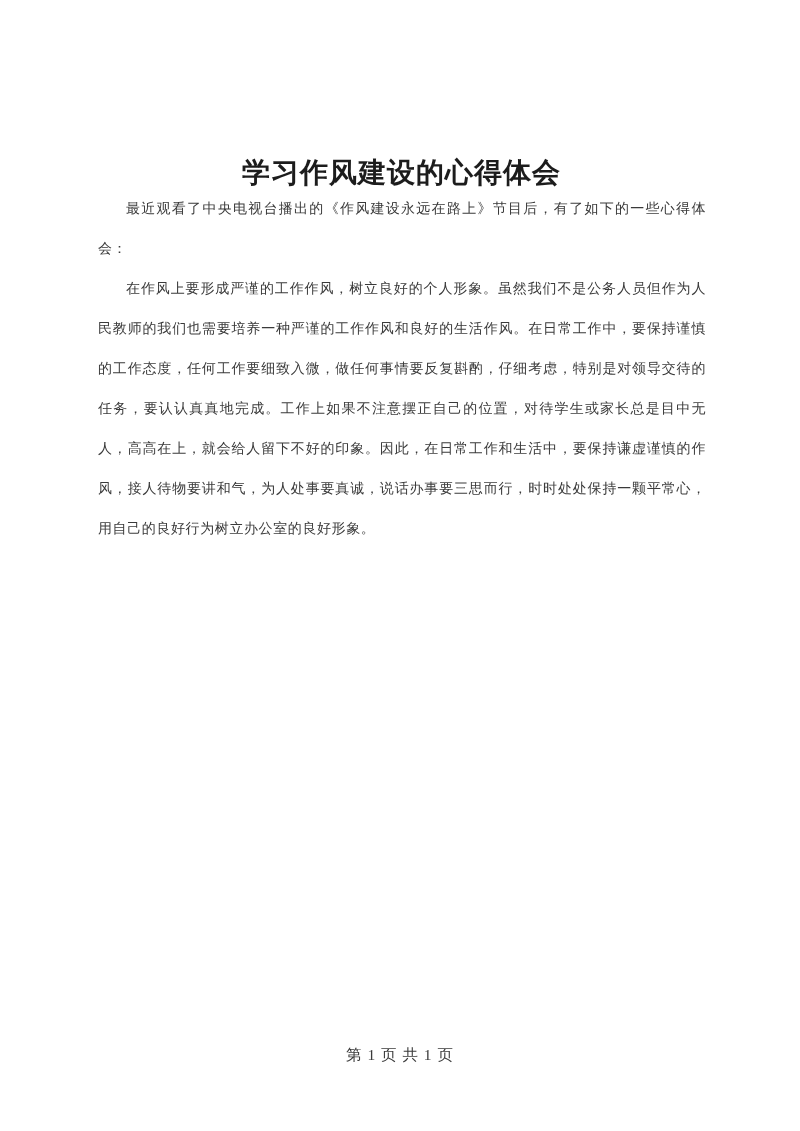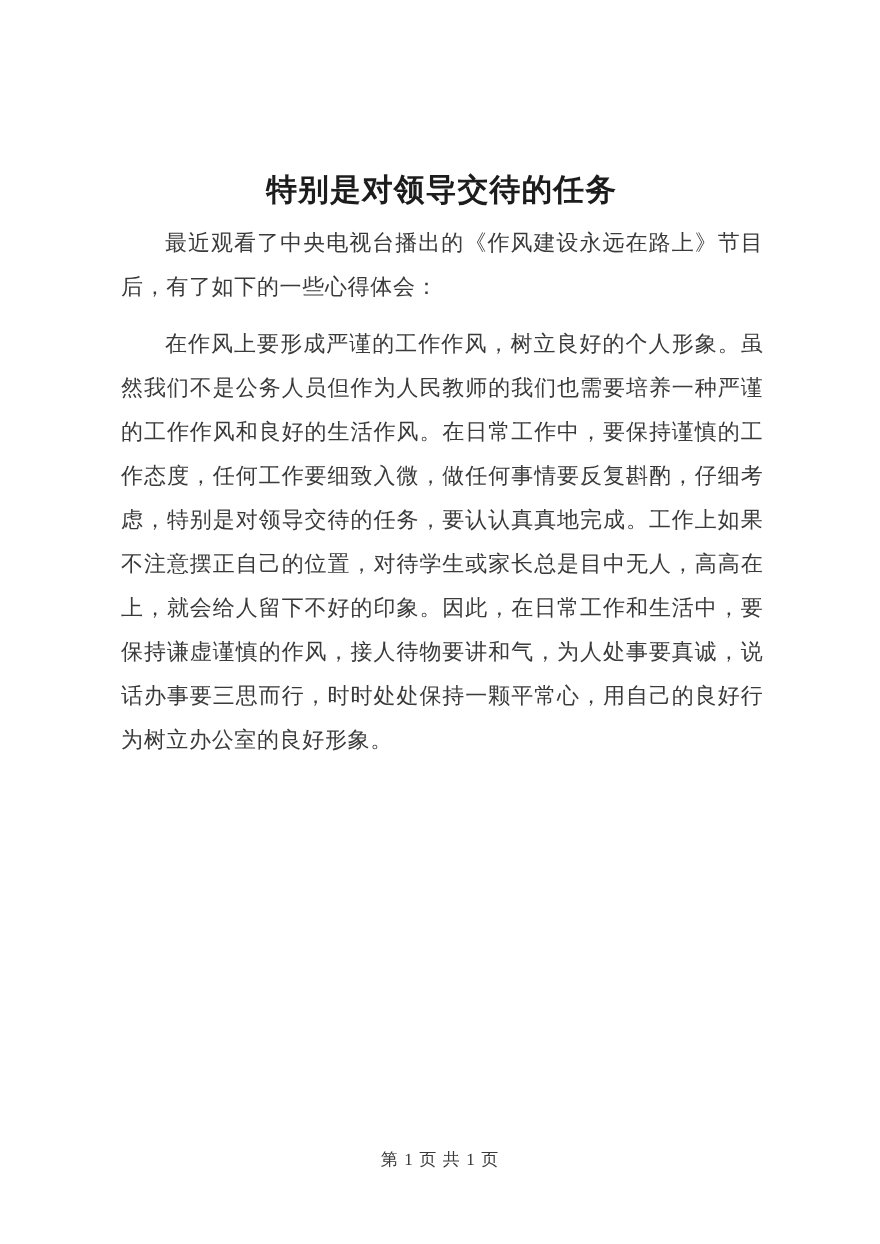--- a/index.html
+++ b/index.html
@@ -35,23 +35,23 @@
 
   
   .doc-body {
     position: absolute;
     top: 189px;
     left: 98px;
     width: 608px;
   }
 
   .doc-body p {
-    margin: 12px;
+    margin: 0;
     font-family: "Liberation Serif", "DejaVu Serif", serif;
-    font-size: 20px;
+    font-size: 14px;
     line-height: 40px;
     color: #3a3a3a;
     text-align: justify;
     text-justify: inter-character;
     text-indent: 2em;
     letter-spacing: 0.6px;
     font-weight: 400;
     -webkit-font-smoothing: antialiased;
   }
 
@@ -69,21 +69,21 @@
     line-height: 22px;
     color: #3a3a3a;
     letter-spacing: 1px;
   }
 </style>
 </head>
 <body>
 
 <div class="page">
 
-  <h1 class="doc-title">特别是对领导交待的任务</h1>
+  <h1 class="doc-title">学习作风建设的心得体会</h1>
 
   <div class="doc-body">
     <p>最近观看了中央电视台播出的《作风建设永远在路上》节目后，有了如下的一些心得体会：</p>
     <p>在作风上要形成严谨的工作作风，树立良好的个人形象。虽然我们不是公务人员但作为人民教师的我们也需要培养一种严谨的工作作风和良好的生活作风。在日常工作中，要保持谨慎的工作态度，任何工作要细致入微，做任何事情要反复斟酌，仔细考虑，特别是对领导交待的任务，要认认真真地完成。工作上如果不注意摆正自己的位置，对待学生或家长总是目中无人，高高在上，就会给人留下不好的印象。因此，在日常工作和生活中，要保持谦虚谨慎的作风，接人待物要讲和气，为人处事要真诚，说话办事要三思而行，时时处处保持一颗平常心，用自己的良好行为树立办公室的良好形象。</p>
   </div>
 
   <div class="page-footer">第 1 页  共 1 页</div>
 
 </div>
 

